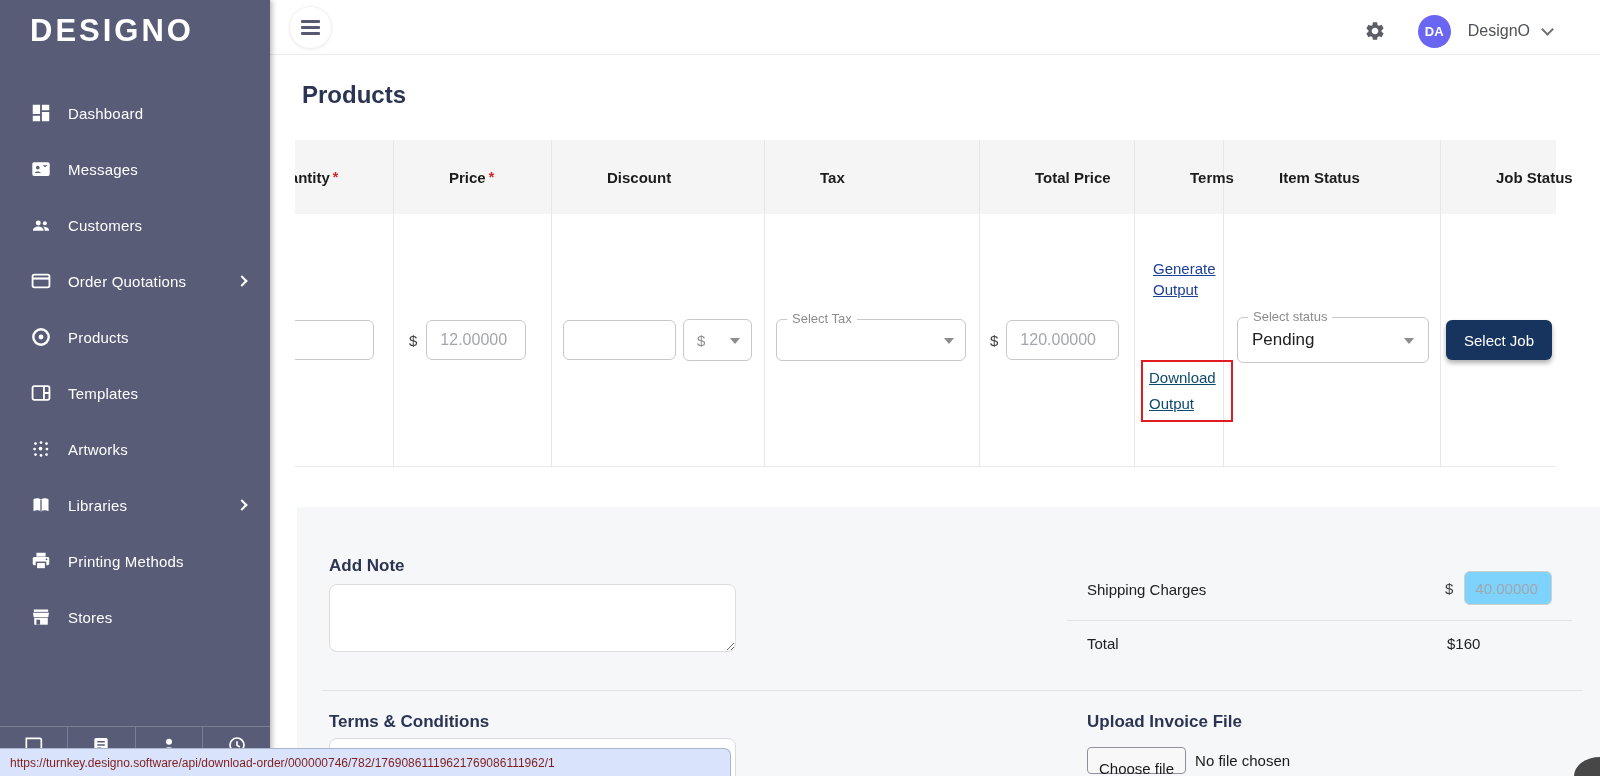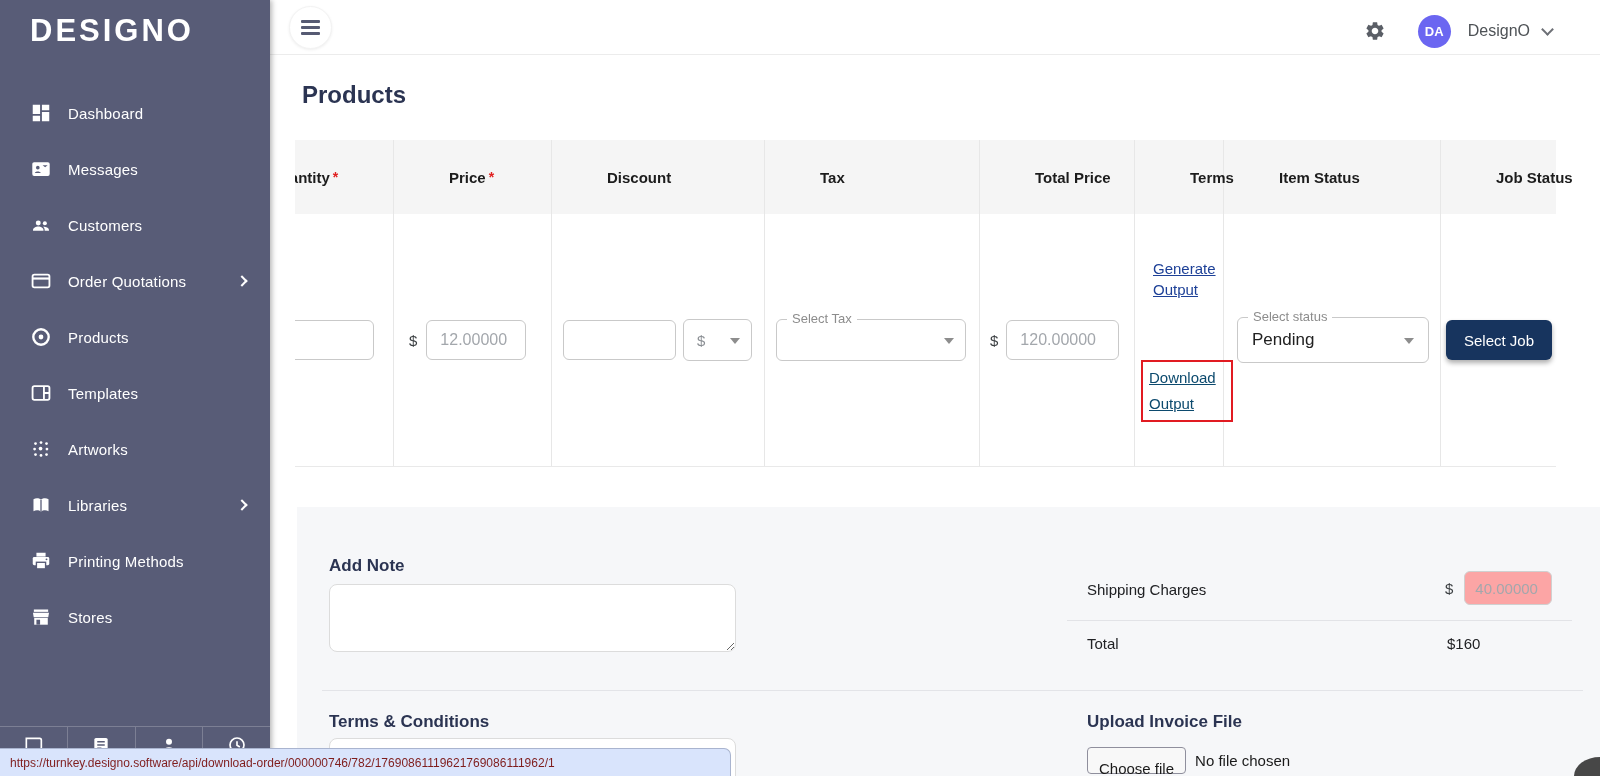--- a/index.html
+++ b/index.html
@@ -63,21 +63,21 @@
   .btn-create { margin-left:5px; width:106px; height:40px; background:#17345e; color:#fff; border:none; border-radius:6px; font-size:15px; font-weight:500; box-shadow:0 3px 5px rgba(0,0,0,.32); cursor:pointer; font-family:"Liberation Sans",sans-serif; }
 
   
   .lower { position:absolute; left:0; top:452px; right:0; bottom:0; background:#f6f7f9;margin-left:27px; }
   .sec-heading { font-size:17px; font-weight:700; color:#2b3452; position:absolute; }
   .add-note-label { left:32px; top:49px; }
   .note-area { position:absolute; left:32px; top:77px; width:407px; height:68px; border:1px solid #dcdcdc; border-radius:8px; background:#fff; resize:both; font-family:"Liberation Sans",sans-serif; font-size:15px; padding:8px 10px; outline:none; color:#333; }
   .ship-label { position:absolute; left:790px; top:74px; font-size:15px; color:#202124; }
   .ship-group { position:absolute; left:1148px; top:64px; display:flex; align-items:center; }
   .ship-group .cur { margin-right:11px; }
-  .ship-input { width:88px; height:34px; border:1px solid #d0d0d0; border-radius:6px; font-size:15px; padding:0 10px; color:#5f6368; outline:none; background:#fca5a5; font-family:"Liberation Sans",sans-serif; }
+  .ship-input { width:88px; height:34px; border:1px solid #d0d0d0; border-radius:6px; font-size:15px; padding:0 10px; color:#5f6368; outline:none; background:#7dd3fc; font-family:"Liberation Sans",sans-serif; }
   .ship-input::placeholder { color:#a3a7ac; opacity:1; }
   .rdivider { position:absolute; left:770px; top:113px; width:505px; height:1px; background:#e2e3e7; }
   .total-label { position:absolute; left:790px; top:128px; font-size:15px; color:#202124; }
   .total-value { position:absolute; left:1150px; top:128px; font-size:15px; color:#202124; }
   .big-divider { position:absolute; left:25px; top:183px; width:1261px; height:1px; background:#e3e4e8; }
   .terms-label { left:32px; top:205px;text-align:center; }
   .terms-box { position:absolute; left:32px; top:231px; width:407px; height:60px; border:1px solid #dcdcdc; border-radius:8px; background:#fff; }
   .upload-label { left:790px; top:205px; }
   .file-row { position:absolute; left:790px; top:240px; display:flex; align-items:center; }
   .choose-btn { height:27px; background:#f8f8f8; border:1px solid #8f8f9d; border-radius:4px; font-size:15px; color:#1a1a1a; padding:12px 11px; cursor:pointer; font-family:"Liberation Sans",sans-serif; }

